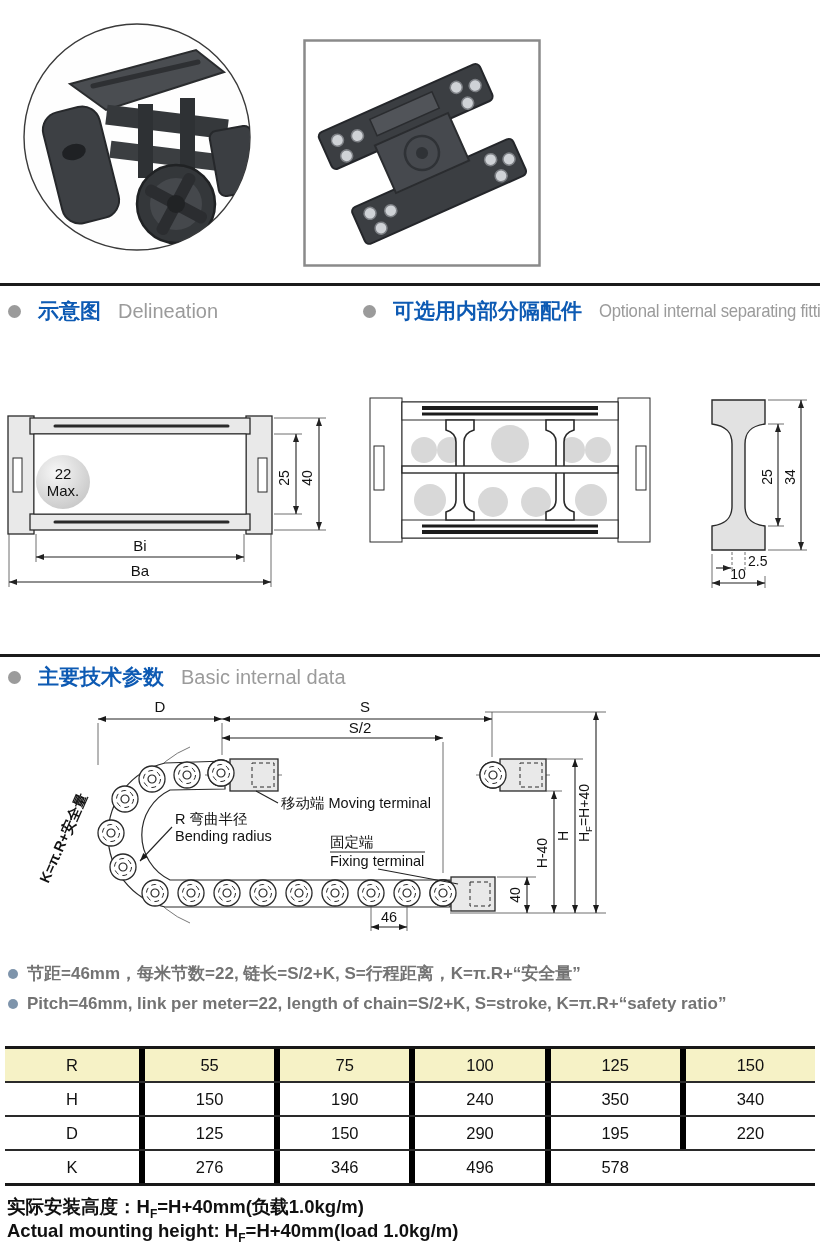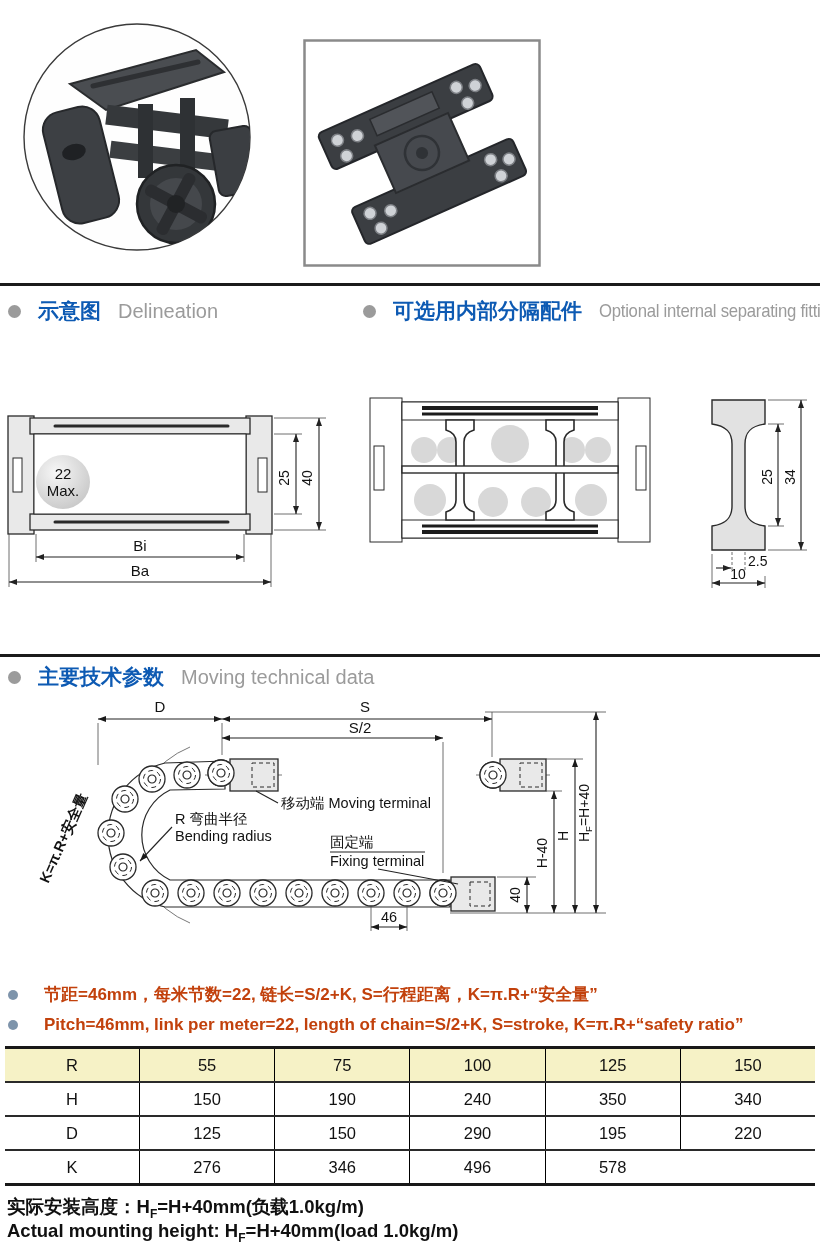--- a/index.html
+++ b/index.html
@@ -7,29 +7,29 @@
         font-family:"Liberation Sans",sans-serif;color:#161616;}
   .abs{position:absolute;}
   .hr{position:absolute;left:0;width:820px;height:3px;background:#1b1b1b;}
   
   .sec-h{position:absolute;display:flex;align-items:center;gap:17px;white-space:nowrap;}
   .bullet{width:13px;height:13px;border-radius:50%;background:#9b9b9b;flex:0 0 auto;}
   .sec-cn{font-size:21px;font-weight:bold;color:#0d5ab3;}
   .sec-en{font-size:20px;color:#9b9b9b;}
   .cond{transform:scaleX(.88);transform-origin:left center;letter-spacing:-.3px;}
   
-  .note{position:absolute;left:8px;display:flex;align-items:center;gap:26px;
-        font-size:17px;font-weight:bold;color:#c2410c;white-space:nowrap;margin-top:21px;}
+  .note{position:absolute;left:8px;display:flex;align-items:center;gap:9px;
+        font-size:17px;font-weight:bold;color:#737373;white-space:nowrap;}
   .note .nb{width:10px;height:10px;border-radius:50%;background:#7e94ab;flex:0 0 auto;}
   
   .dtable{position:absolute;left:5px;top:1046px;width:810px;
           border-top:3px solid #181818;border-bottom:3px solid #181818;}
   .trow{display:grid;grid-template-columns:134px 1fr 1fr 1fr 1fr 1fr;height:32px;
         align-items:center;text-align:center;font-size:16.5px;color:#111;}
-  .trow > div{border-left:1px solid #000000;height:100%;display:flex;align-items:center;justify-content:center;}
+  .trow > div{border-left:6px solid #000000;height:100%;display:flex;align-items:center;justify-content:center;}
   .trow > div:first-child{border-left:none;}
   .trow.sep{border-top:2px solid #2a2a2a;}
   .thead{background:#f6f2c6;}
   
   .foot{position:absolute;left:7px;font-size:18.5px;font-weight:bold;color:#101010;white-space:nowrap;}
   .foot sub{font-size:12px;}
   
   svg text{font-family:"Liberation Sans",sans-serif;fill:#121212;}
   .dim{stroke:#222;stroke-width:1.1;fill:none;}
   .ext{stroke:#4a4a4a;stroke-width:.8;fill:none;}
@@ -230,21 +230,21 @@
     <line x1="85" y1="196" x2="85" y2="208" class="ext"></line>
     <line x1="32" y1="203" x2="85" y2="203" class="dim" marker-start="url(#pfB)" marker-end="url(#pfA)"></line>
     <text x="58" y="199" font-size="14" text-anchor="middle">10</text>
   </svg>
 
   <div class="hr" style="top:654px"></div>
 
   <div class="sec-h" style="left:8px;top:663px">
     <span class="bullet"></span>
     <span class="sec-cn">主要技术参数</span>
-    <span class="sec-en">Moving technical data</span>
+    <span class="sec-en">Basic internal data</span>
   </div>
 
   <svg class="abs" style="left:30px;top:695px" width="620" height="252" viewBox="0 0 620 252">
     <defs>
       <marker id="dgA" markerWidth="10" markerHeight="8" refX="8" refY="3" orient="auto" markerUnits="userSpaceOnUse">
         <path d="M0,0L8,3L0,6Z" fill="#1a1a1a"></path>
         </marker>
       <marker id="dgB" markerWidth="10" markerHeight="8" refX="0" refY="3" orient="auto" markerUnits="userSpaceOnUse">
         <path d="M8,0L0,3L8,6Z" fill="#1a1a1a"></path>
         </marker>

